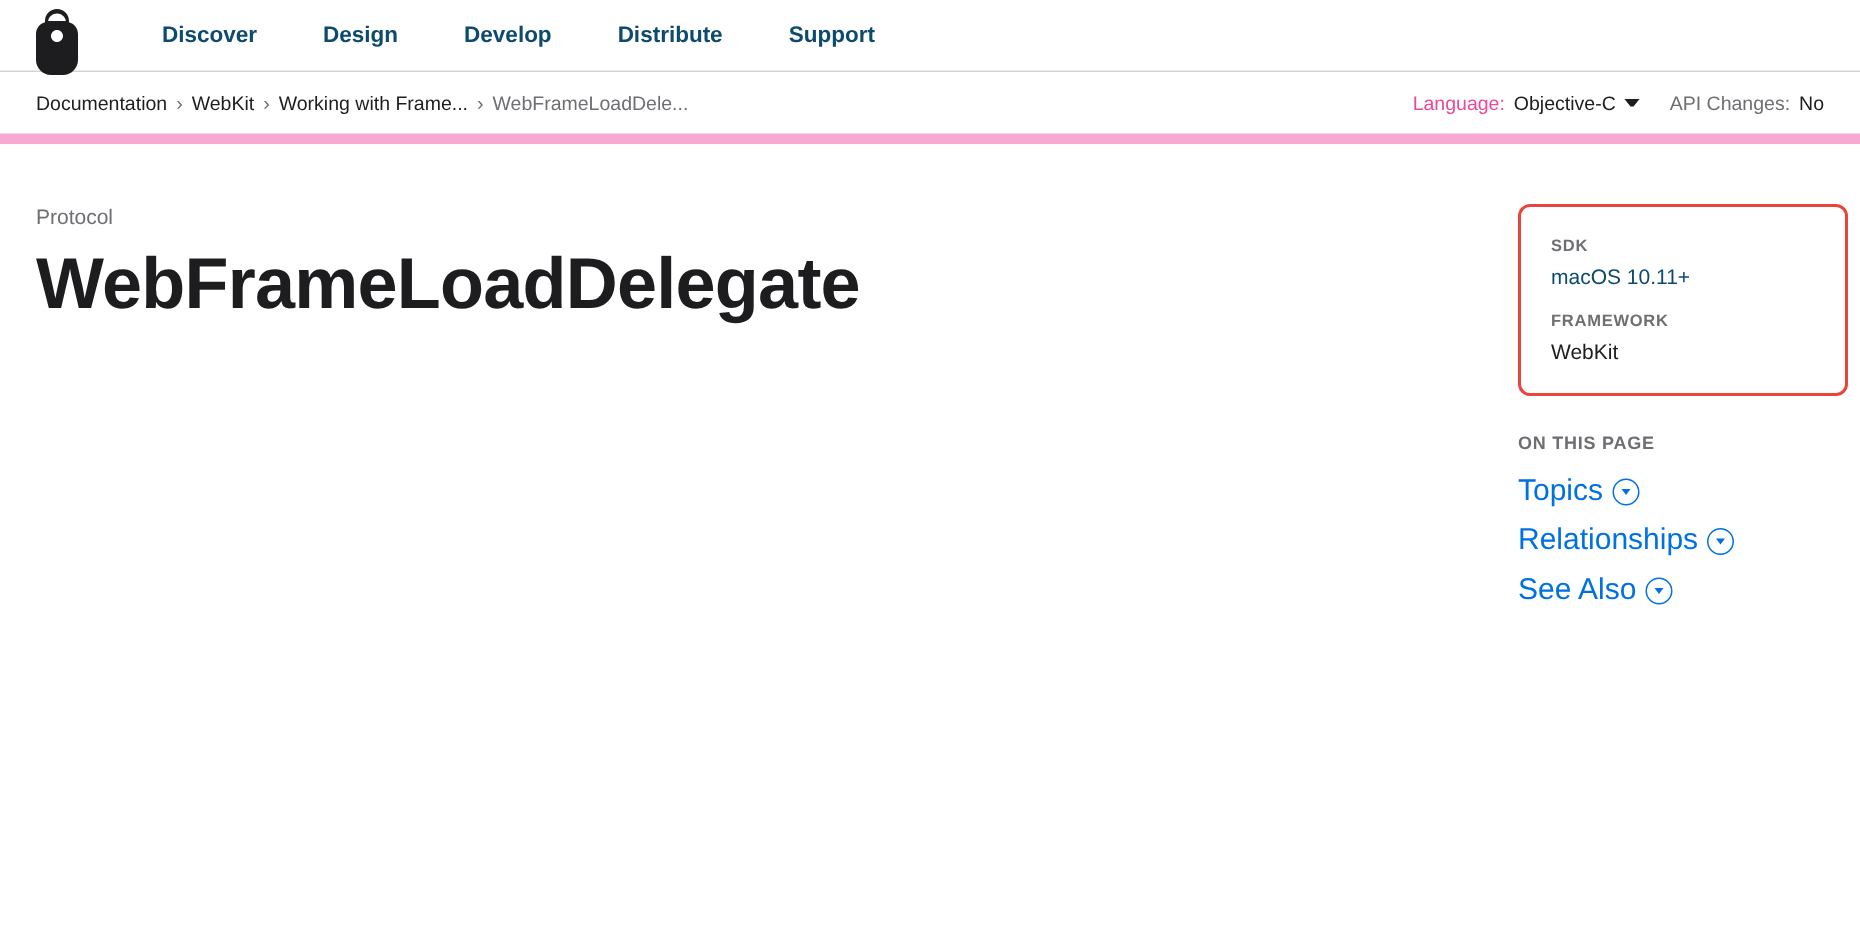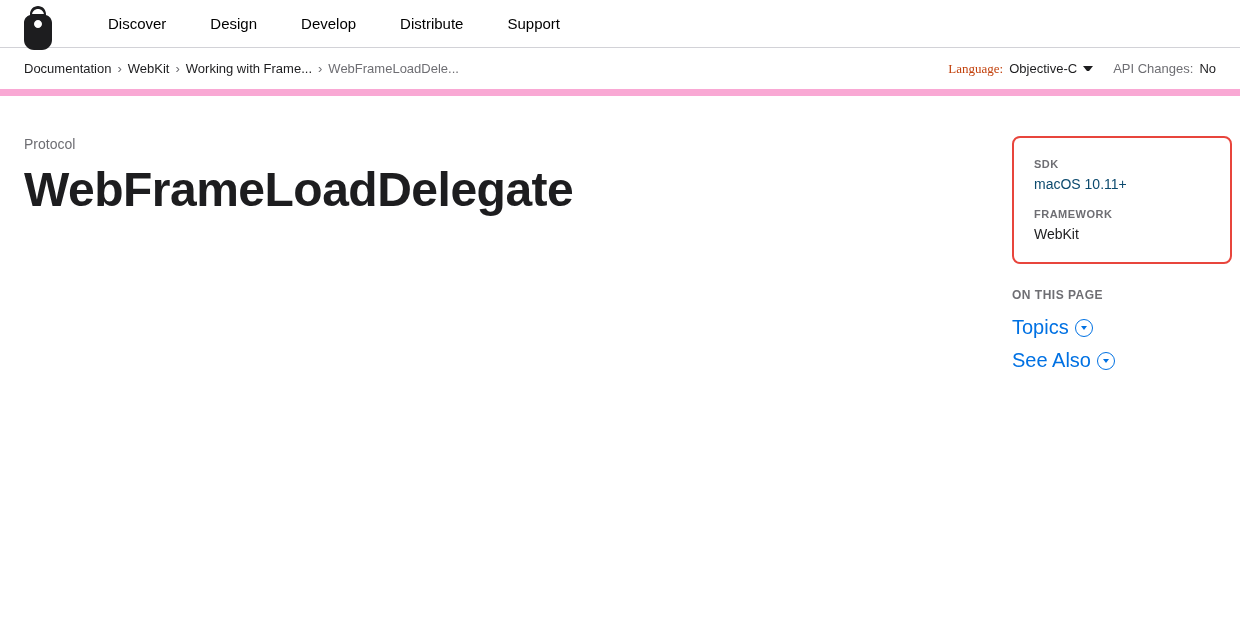--- a/index.html
+++ b/index.html
@@ -32,22 +32,22 @@
       align-items: center;
       gap: 0;
       flex: 1;
     }
     .top-nav-item {
       padding: 0 22px;
       height: 48px;
       display: flex;
       align-items: center;
       font-size: 15px;
-      font-weight: 400;
-      color: #000000;
+      font-weight: 700;
+      color: #0c4a6e;
       cursor: pointer;
       white-space: nowrap;
     }
 
     
     .breadcrumb-bar {
       display: flex;
       align-items: center;
       height: 48px;
       padding: 0 24px;
@@ -86,22 +86,21 @@
       color: #1d1d1f;
       margin-left: auto;
     }
     .language-selector {
       display: flex;
       align-items: center;
       gap: 6px;
       cursor: pointer;
     }
     .language-label {
-      color: #c2410c;
-      font-family: Liberation Serif, serif;
+      color: #ec4899;
     }
     .language-value {
       color: #1d1d1f;
       font-weight: 500;
     }
     .chevron-down {
       width: 10px;
       height: 6px;
       border-left: 4px solid transparent;
       border-right: 4px solid transparent;
@@ -286,20 +285,26 @@
       <div class="sdk-label">SDK</div>
       <div class="sdk-value">macOS 10.11+</div>
       <div class="framework-label">Framework</div>
       <div class="framework-value">WebKit</div>
     </div>
 
     <div class="on-this-page">
       <div class="on-this-page-title">On This Page</div>
       <div class="page-section-link">
         <span class="page-section-link-text">Topics</span>
+        <span class="circle-chevron">
+          <span class="circle-chevron-inner"></span>
+        </span>
+      </div>
+      <div class="page-section-link">
+        <span class="page-section-link-text">Relationships</span>
         <span class="circle-chevron">
           <span class="circle-chevron-inner"></span>
         </span>
       </div>
       <div class="page-section-link">
         <span class="page-section-link-text">See Also</span>
         <span class="circle-chevron">
           <span class="circle-chevron-inner"></span>
         </span>
       </div>

